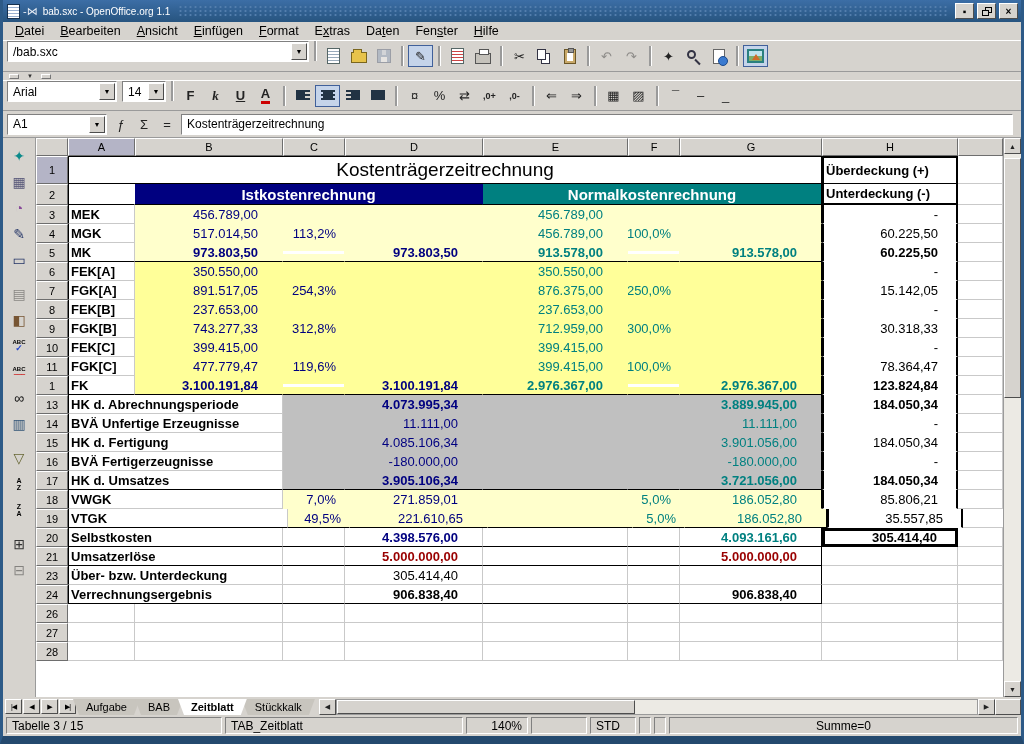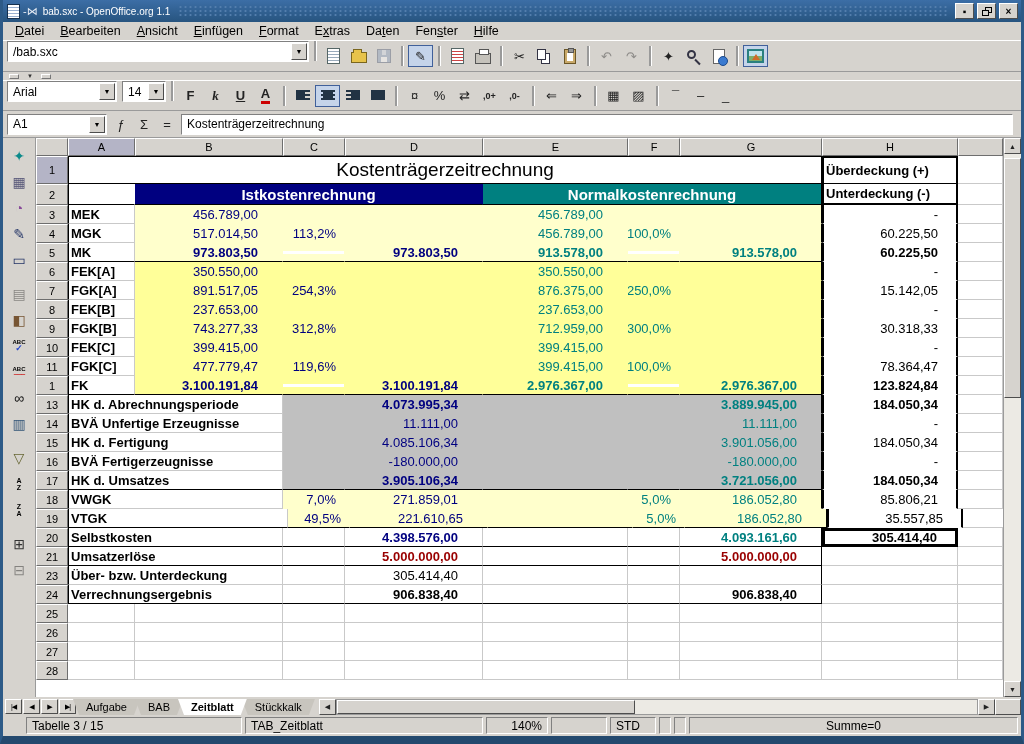--- a/index.html
+++ b/index.html
@@ -653,32 +653,20 @@
             <div class="cell fb al-l bl bbk" style="width: 215px; text-align: center;">Verrechnungsergebnis</div>
             <div class="cell pr8 bbk" style="width: 62px;"></div>
             <div class="cell c-black fb bbk" style="width: 138px;">906.838,40</div>
             <div class="cell bbk" style="width: 145px;"></div>
             <div class="cell pr8 bbk" style="width: 52px;"></div>
             <div class="cell c-black fb br bbk" style="width: 142px;">906.838,40</div>
             <div class="cell prh" style="width: 136px;"></div>
             <div class="cell" style="width: 45px;"></div>
           </div>
           <div class="grow" style="height: 19px;">
-            <div class="hdrbevel rowhdr">25</div>
-            <div class="cell" style="width: 67px;"></div>
-            <div class="cell" style="width: 148px;"></div>
-            <div class="cell pr8" style="width: 62px;"></div>
-            <div class="cell" style="width: 138px;"></div>
-            <div class="cell" style="width: 145px;"></div>
-            <div class="cell pr8" style="width: 52px;"></div>
-            <div class="cell" style="width: 142px;"></div>
-            <div class="cell prh" style="width: 136px;"></div>
-            <div class="cell" style="width: 45px;"></div>
-          </div>
-          <div class="grow" style="height: 19px;">
             <div class="hdrbevel rowhdr">26</div>
             <div class="cell" style="width: 67px;"></div>
             <div class="cell" style="width: 148px;"></div>
             <div class="cell pr8" style="width: 62px;"></div>
             <div class="cell" style="width: 138px;"></div>
             <div class="cell" style="width: 145px;"></div>
             <div class="cell pr8" style="width: 52px;"></div>
             <div class="cell" style="width: 142px;"></div>
             <div class="cell prh" style="width: 136px;"></div>
             <div class="cell" style="width: 45px;"></div>
@@ -735,21 +723,21 @@
       <span class="sbtn" style="height:16px">◀</span>
       <span class="htrack">
         <span class="hthumb"></span>
       </span>
       <span class="sbtn" style="height:16px">▶</span>
       <span class="hcorner"></span>
     </span>
   </div>
 
   <div class="statusbar" id="statusbar">
-      <span class="sfield" style="width: 216px; margin-left: 20px;">Tabelle 3 / 15</span>
+      <span class="sfield" style="width: 216px;">Tabelle 3 / 15</span>
       <span class="sfield" style="width: 238px;">TAB_Zeitblatt</span>
       <span class="sfield ar" style="width: 62px;">140%</span>
       <span class="sfield" style="width: 56px;"></span>
       <span class="sfield" style="width: 46px;">STD</span>
       <span class="sfield" style="width: 12px;"></span>
       <span class="sfield" style="width: 12px;"></span>
       <span class="sfield flex">Summe=0</span>
     </div>
 
 </div>

